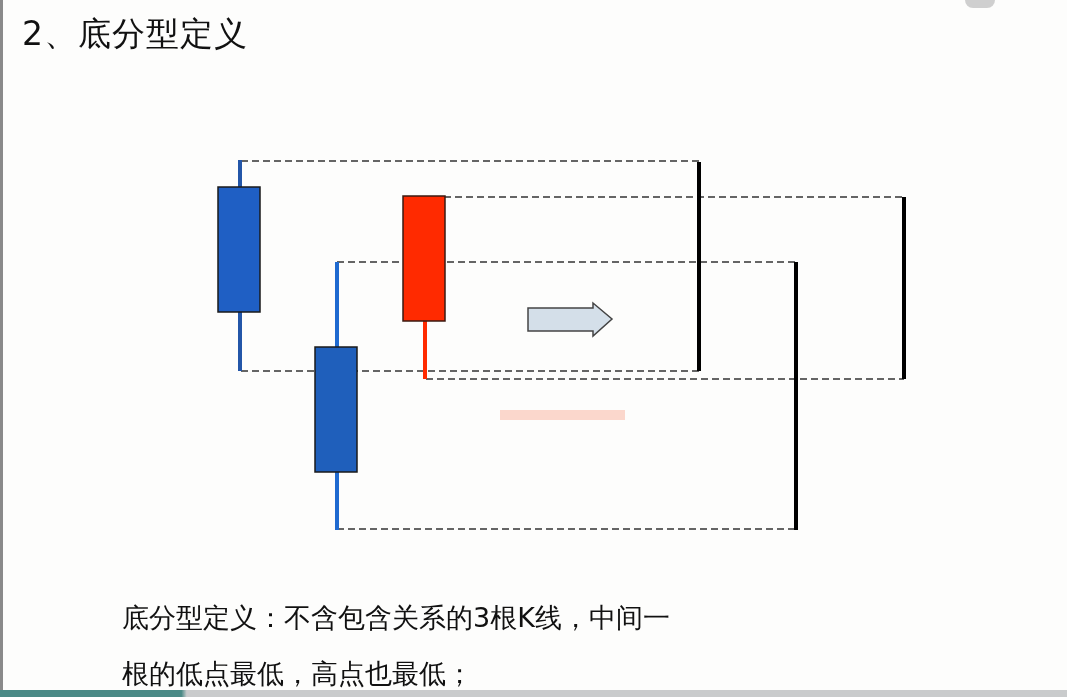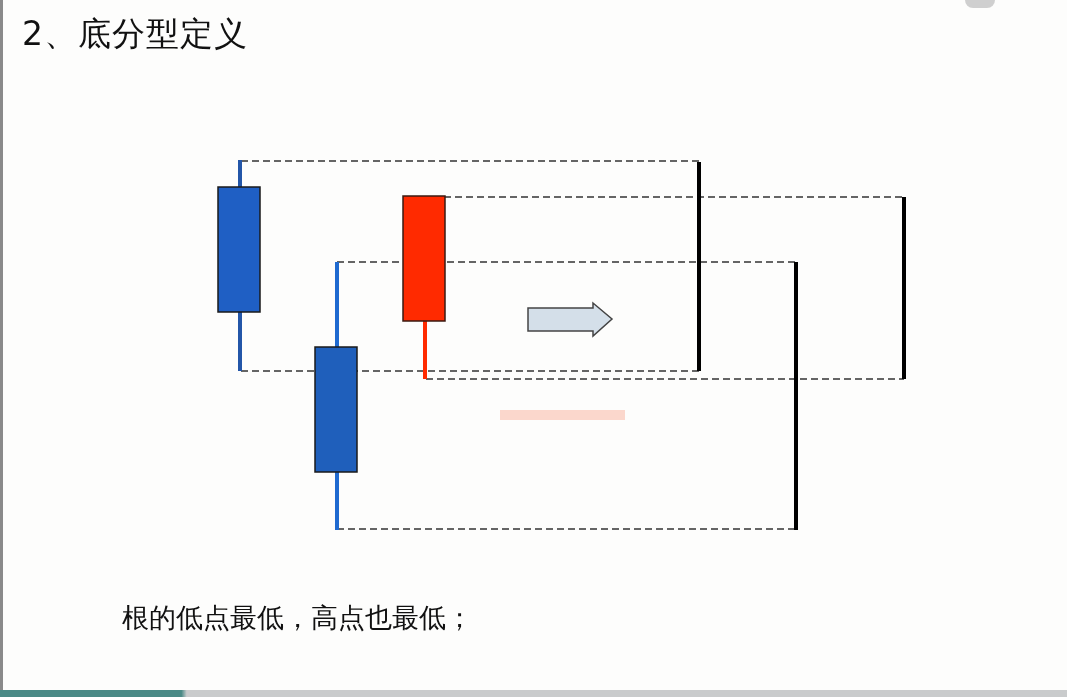--- a/index.html
+++ b/index.html
@@ -84,17 +84,18 @@
     <g stroke="#000" stroke-width="4">
       <line x1="699" y1="162" x2="699" y2="371"></line>
       <line x1="796" y1="262" x2="796" y2="530"></line>
       <line x1="904" y1="197" x2="904" y2="379"></line>
     </g>
 
     <rect x="500" y="410" width="125" height="10" fill="#f9c6b8" opacity="0.7"></rect>
   </svg>
 
   <div class="caption">
+    <span class="caption-line">底分型定义：不含包含关系的3根K线，中间一</span>
     <span class="caption-line">根的低点最低，高点也最低；</span>
   </div>
 
   <div class="bottom-bar"></div>
 </div>
 
 </body></html>

